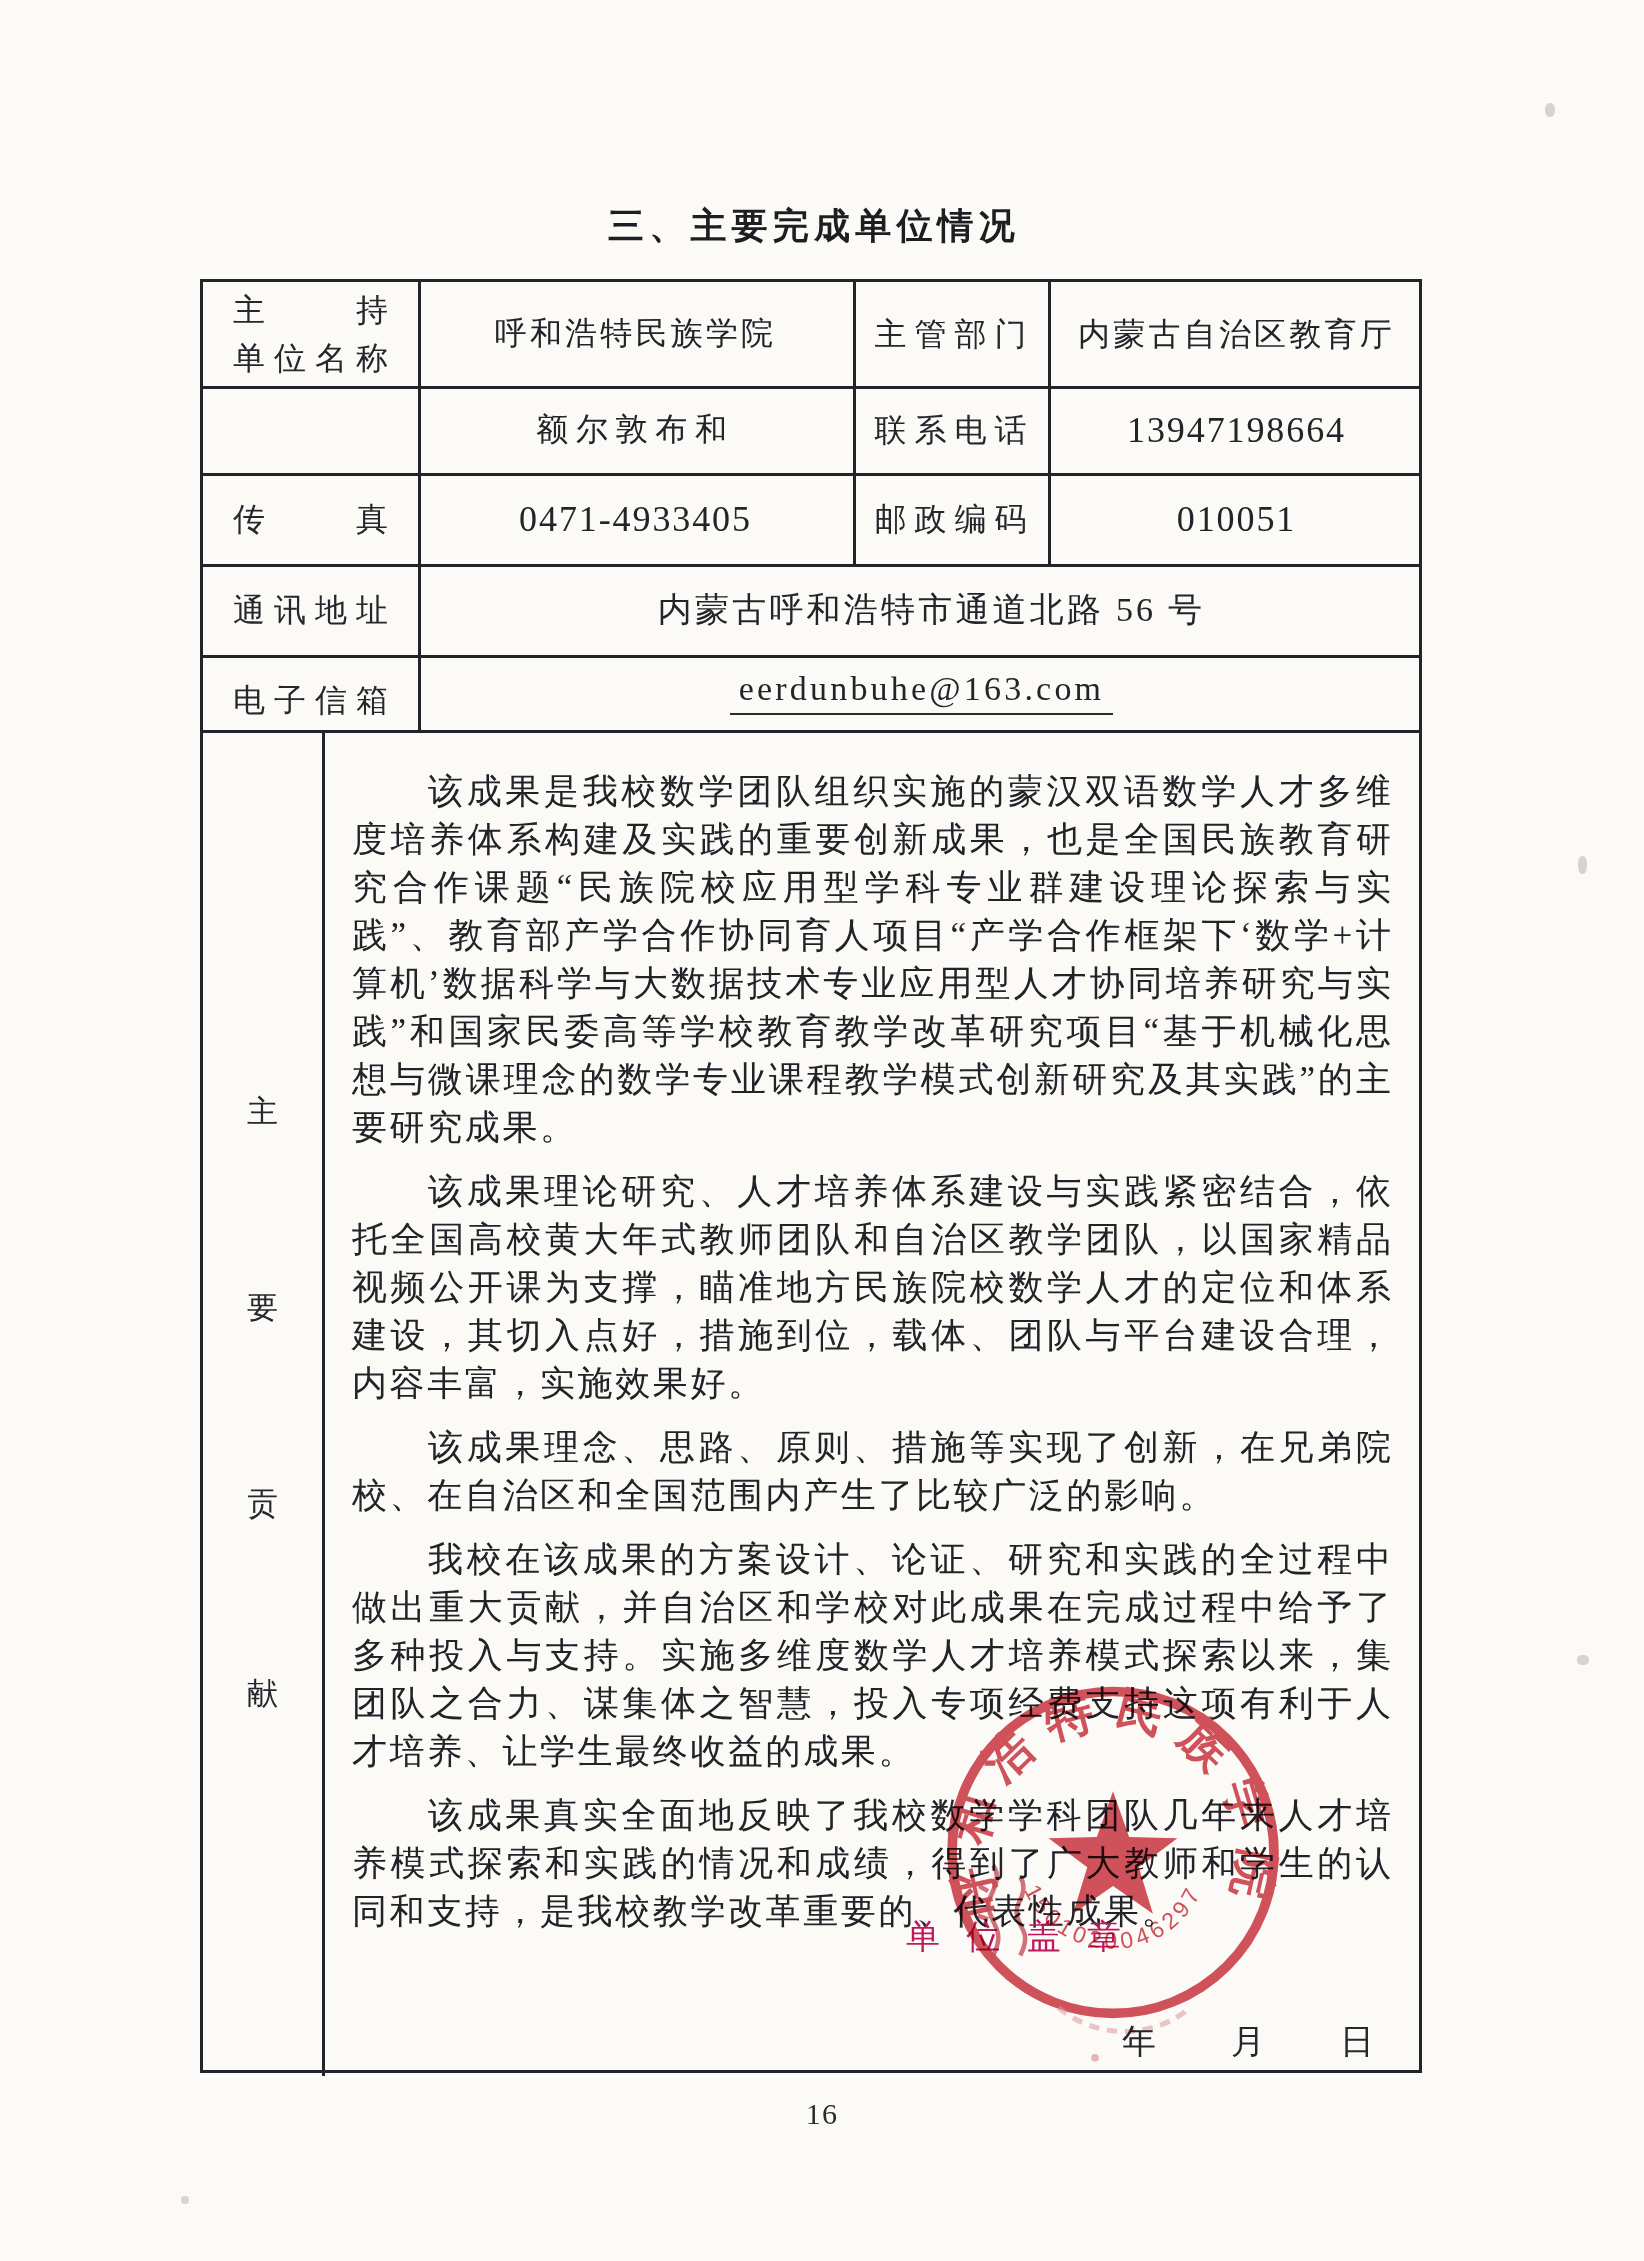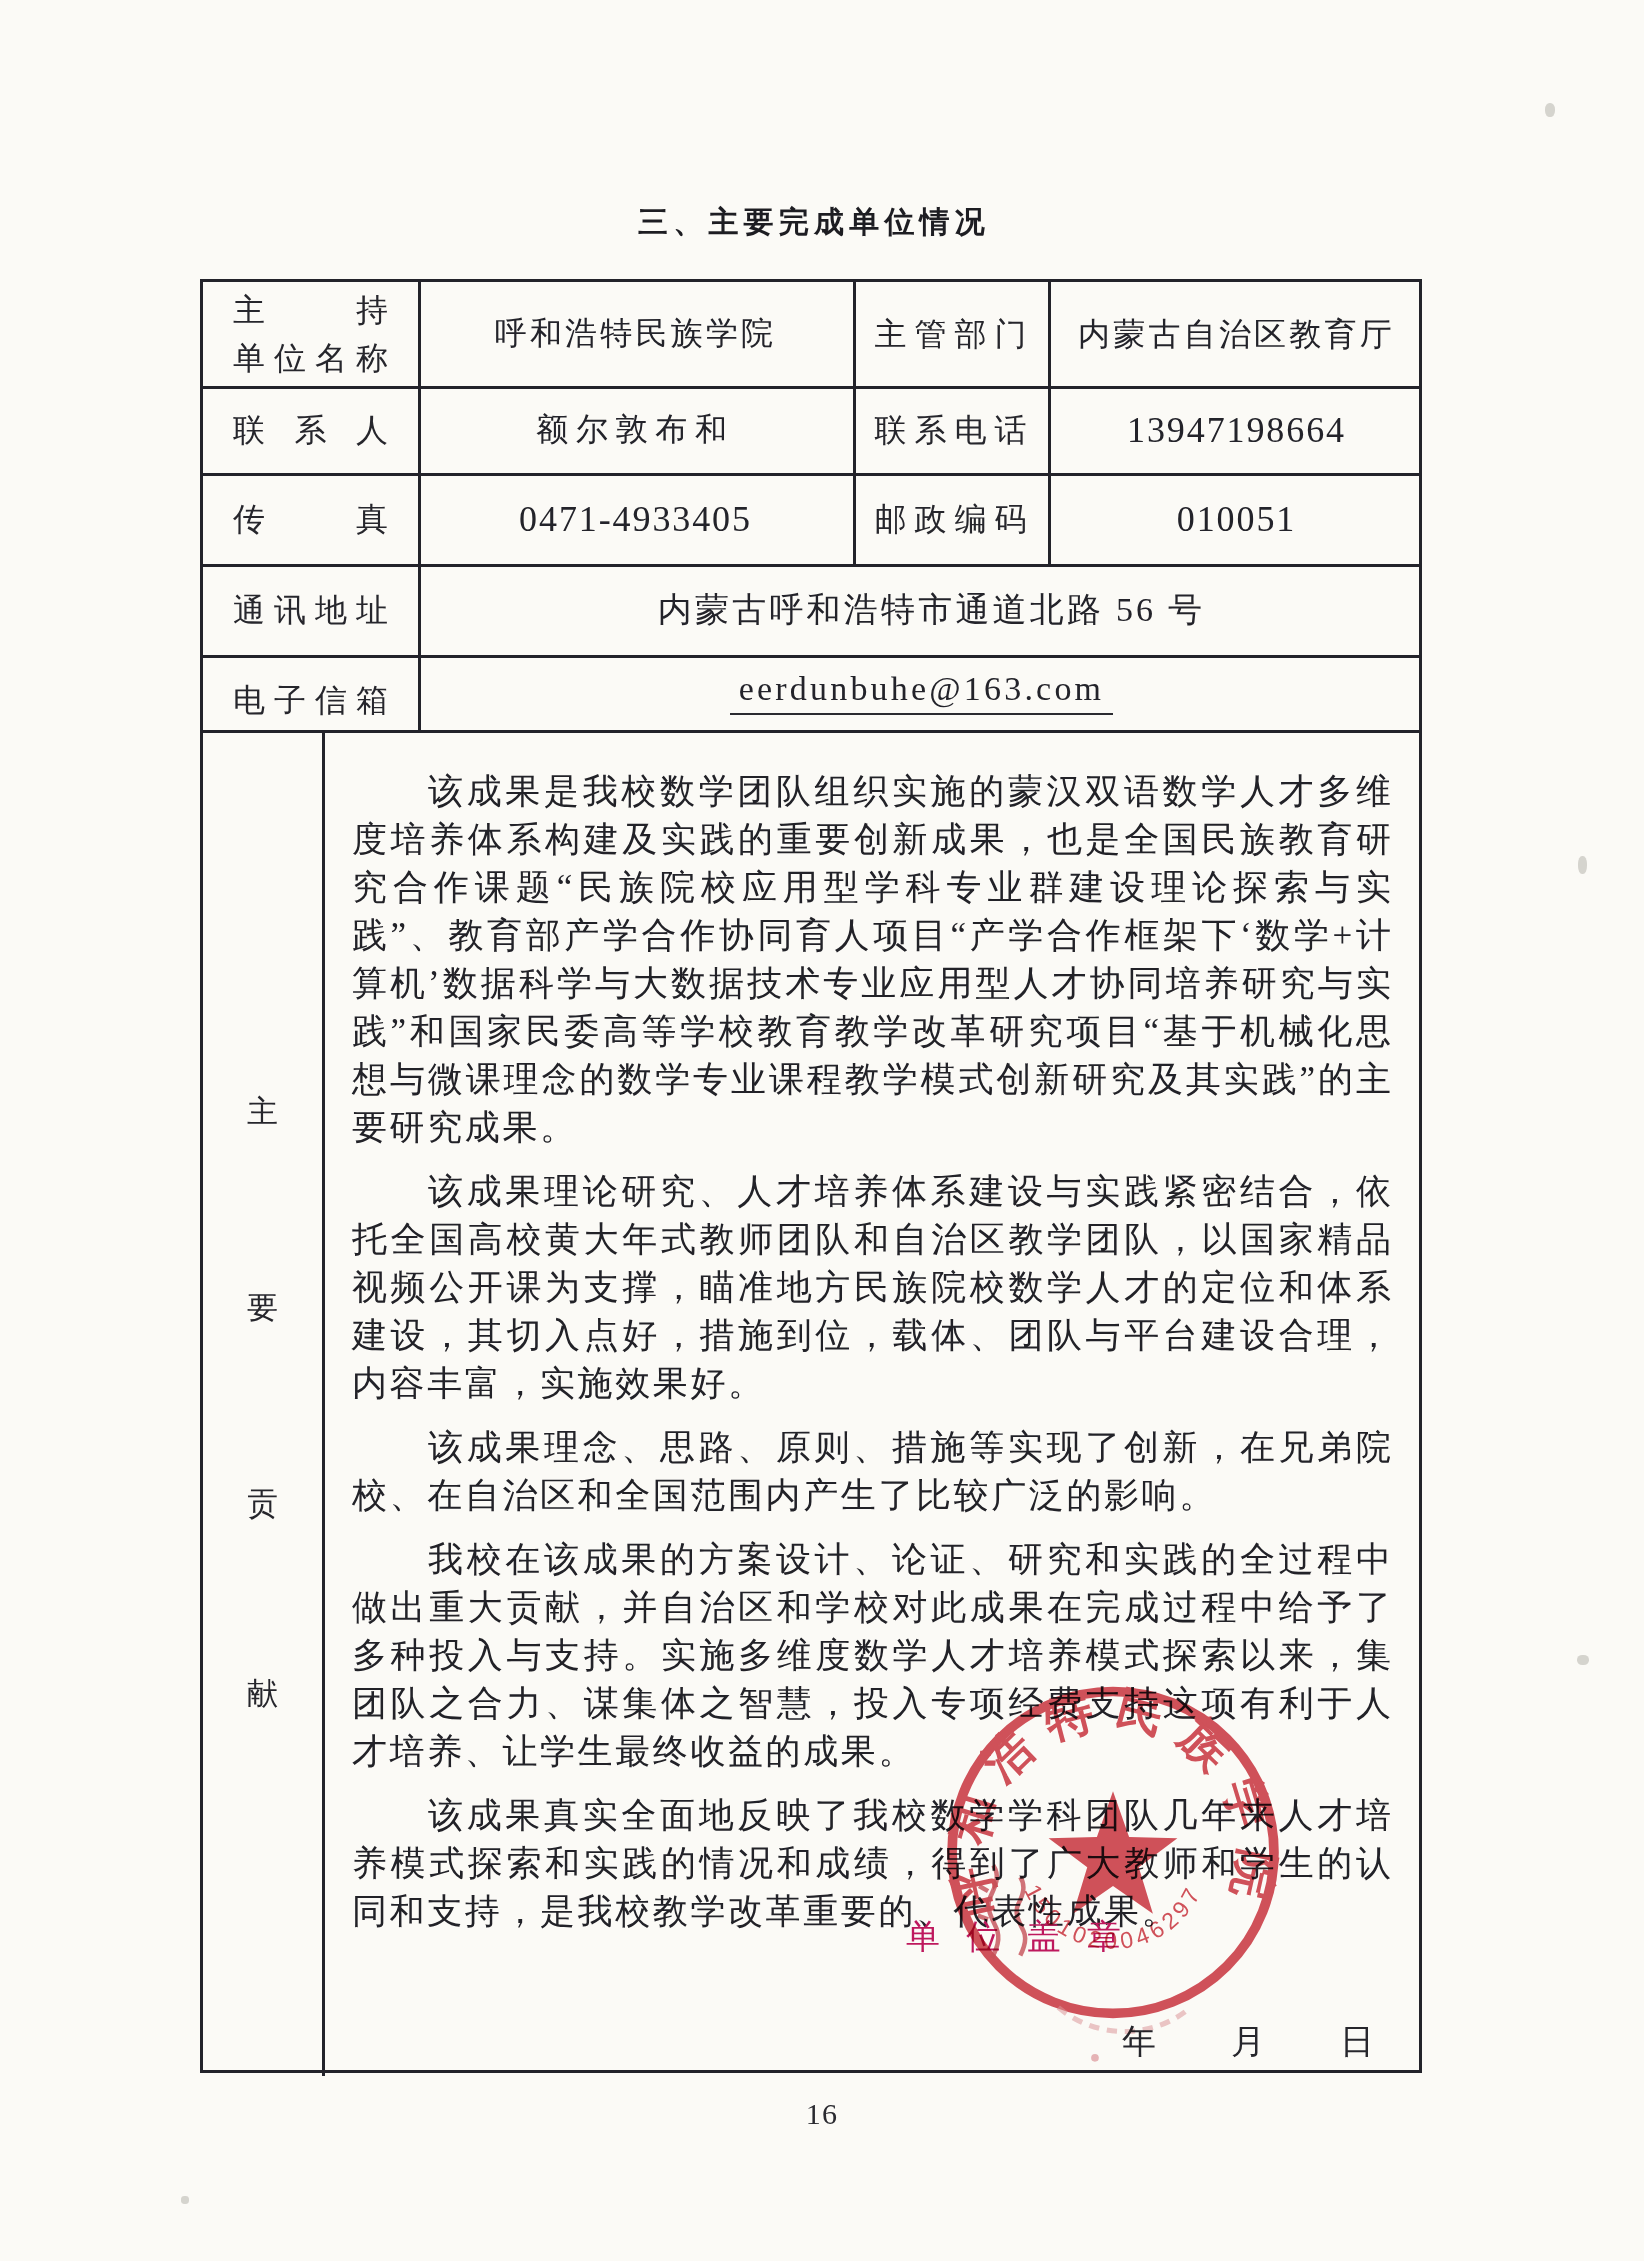--- a/index.html
+++ b/index.html
@@ -6,21 +6,21 @@
   .page{
     position:relative;width:1644px;height:2261px;margin:0 auto;
     background:#fbfaf6;color:#23232a;overflow:hidden;
     font-family:"Liberation Serif","DejaVu Serif",serif;
   }
   .abs{position:absolute;}
   
   .doc-title{
     left:0;right:16px;top:202px;text-align:center;
     font-family:"Liberation Sans","DejaVu Sans",sans-serif;
-    font-weight:bold;font-size:30px;letter-spacing:5.2px;color:#1d1d22;
+    font-weight:bold;font-size:36px;letter-spacing:5.2px;color:#1d1d22;
   }
   
   .info-table{
     left:200px;top:279px;width:1222px;height:1794px;
     border:3.2px solid #23232a;box-sizing:border-box;
   }
   .gl{position:absolute;background:#23232a;}
   .gl.h{left:0;width:100%;height:2.6px;}
   .gl.v{top:0;width:2.6px;}
   
@@ -91,23 +91,20 @@
       </div>
     </div>
     <div class="cell val" style="left:215px;top:0;width:435px;height:104px;">呼和浩特民族学院</div>
     <div class="cell lab" style="left:650px;top:0;width:195px;height:104px;">
       <div class="lab-inner3">主管部门</div>
     </div>
     <div class="cell val" style="left:845px;top:0;width:377px;height:104px;">
       <div class="wrapval">内蒙古自治区教育厅</div>
     </div>
 
-    <div class="cell lab" style="left:0;top:104px;width:215px;height:88px;">
-      <div class="lab-inner">联系人</div>
-    </div>
     <div class="cell val" style="left:215px;top:104px;width:435px;height:88px;letter-spacing:7.7px;">额尔敦布和</div>
     <div class="cell lab" style="left:650px;top:104px;width:195px;height:88px;">
       <div class="lab-inner3">联系电话</div>
     </div>
     <div class="cell num" style="left:845px;top:104px;width:377px;height:88px;">13947198664</div>
 
     <div class="cell lab" style="left:0;top:191px;width:215px;height:91px;">
       <div class="lab-inner">传真</div>
     </div>
     <div class="cell num" style="left:215px;top:191px;width:435px;height:91px;font-family:Liberation Serif, serif;">0471-4933405</div>

